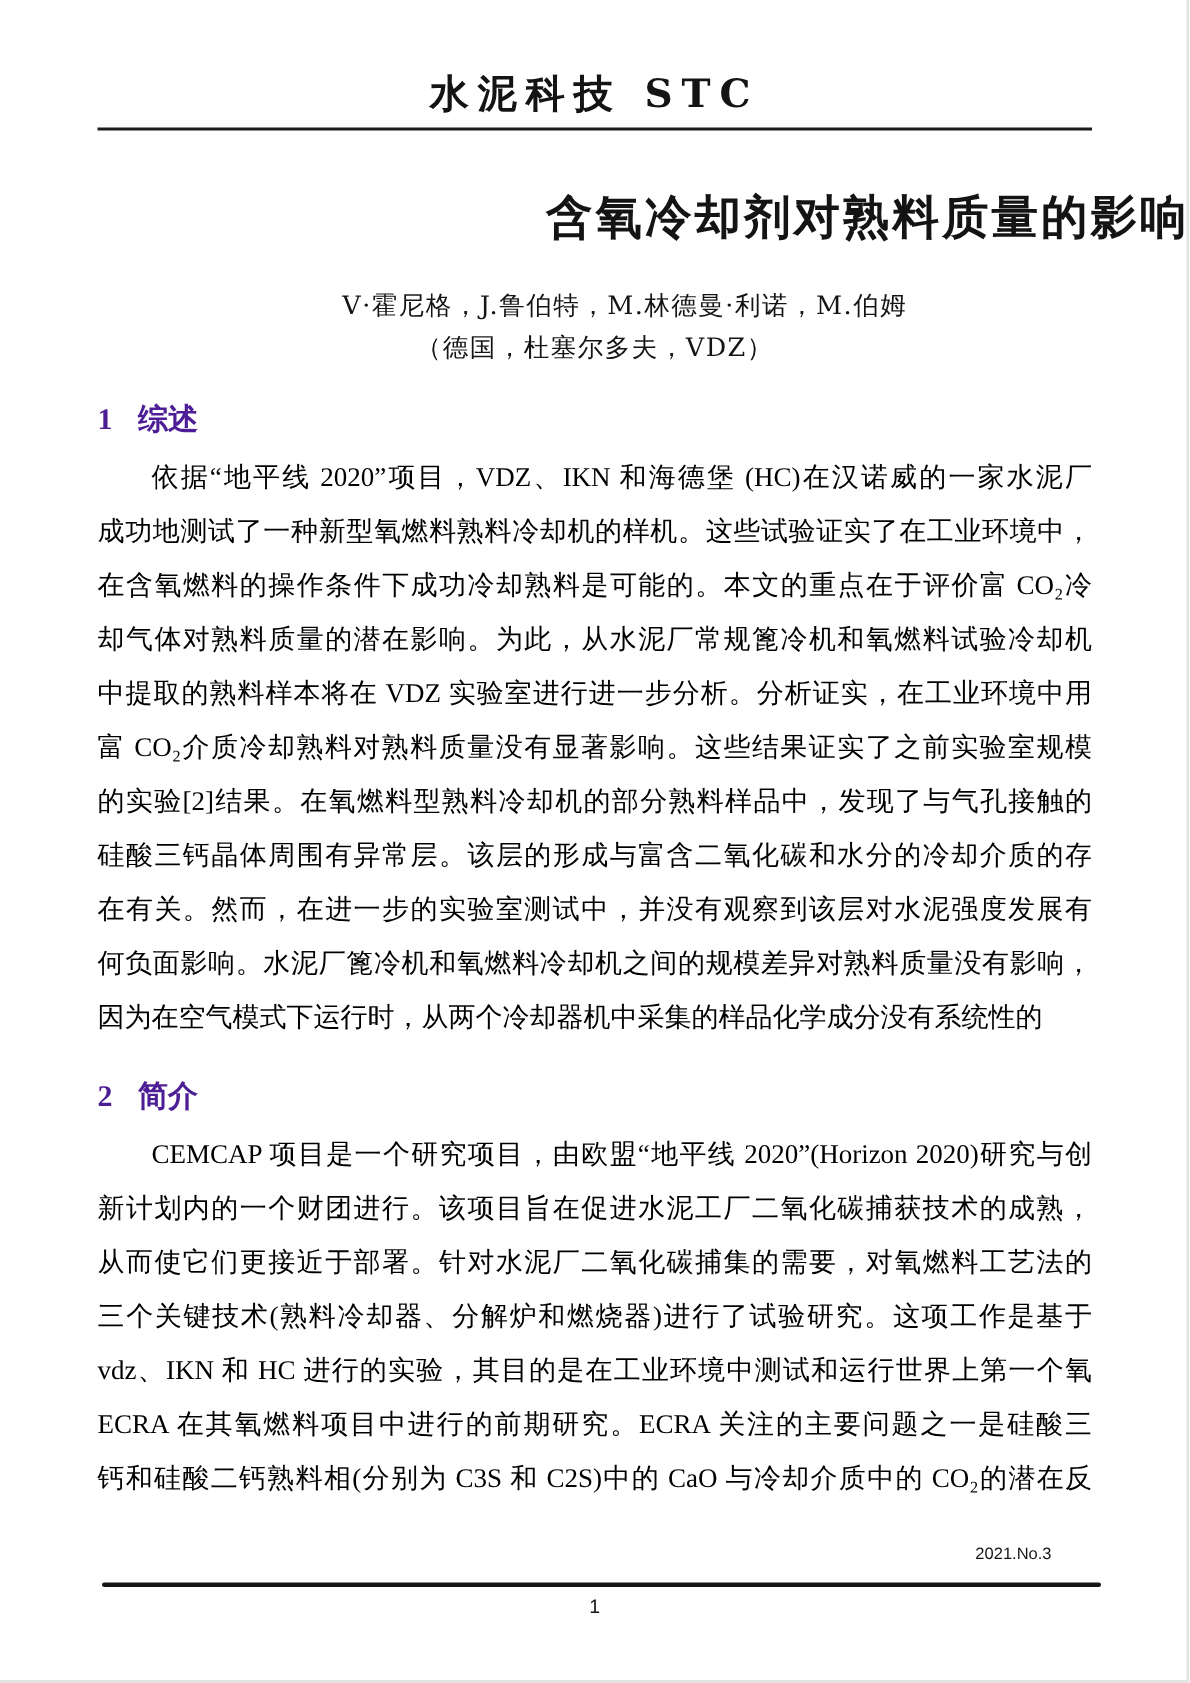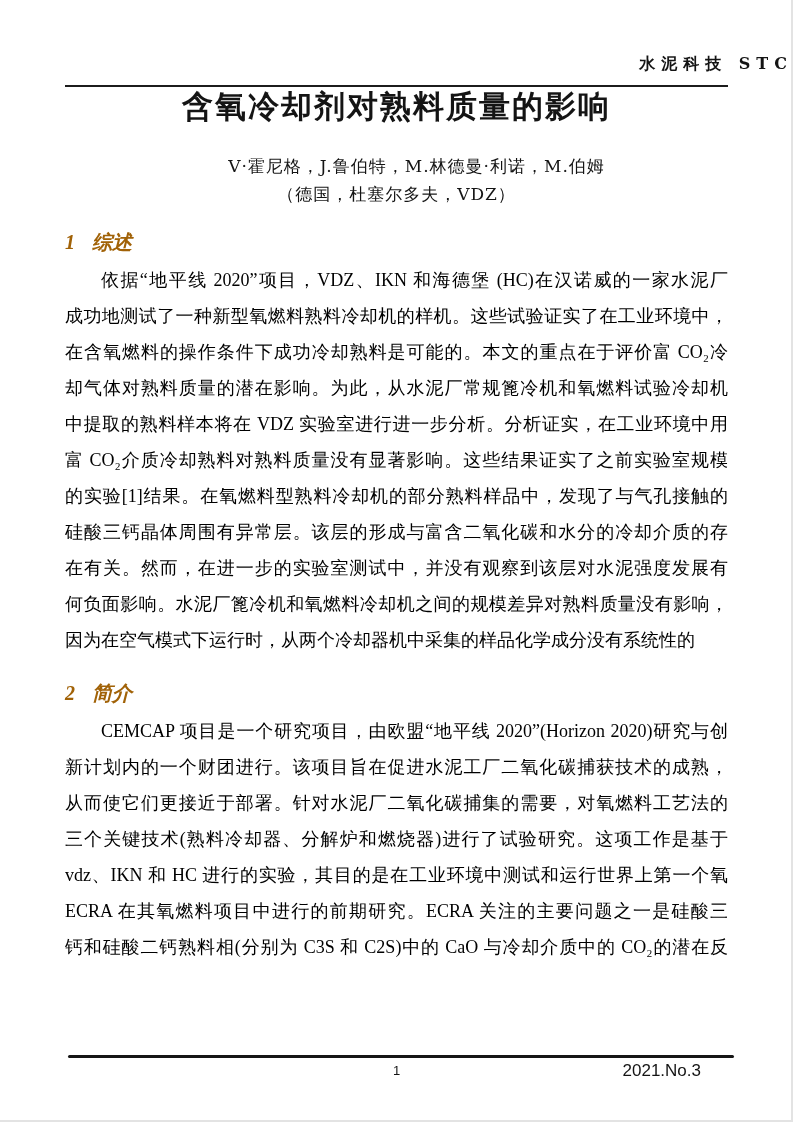--- a/index.html
+++ b/index.html
@@ -10,36 +10,37 @@
     margin: 0 auto;
     background: #ffffff;
     color: #141414;
     overflow: hidden;
     box-shadow: inset -2px -2px 0 #e3e3e3;
   }
 
   
   .journal-header {
     padding-top: 50px;
-    text-align: right;
+    text-align: center;
     font-family: "DejaVu Serif", "Liberation Serif", serif;
-    font-size: 16px;
+    font-size: 26px;
     line-height: 27px;
     font-weight: 600;
     letter-spacing: 6px;
   }
   .header-rule {
     margin: 8px 65px 0 65px;
     height: 2px;
     background: #1c1c1c;
   }
 
   
   .article-title {
-    text-align: center;
+    margin-top: 38px;
+    text-align: right;
     font-family: "Liberation Sans", "DejaVu Sans", sans-serif;
     font-size: 31px;
     line-height: 40px;
     font-weight: 700;
     letter-spacing: 2px;
   }
   .authors {
     margin-top: 27px;
     text-align: center;
     font-family: "DejaVu Serif", "Liberation Serif", serif;
@@ -58,22 +59,21 @@
   }
 
   
   .section { margin: 0 65px; }
   .section-heading {
     margin-top: 22px;
     font-family: "Liberation Sans", "DejaVu Sans", sans-serif;
     font-size: 20px;
     line-height: 27px;
     font-weight: 700;
-    color: #a16207;
-    font-style: italic;
+    color: #4c1d95;
   }
   .section-heading .num {
     display: inline-block;
     margin-right: 17px;
     font-family: "Liberation Serif", "DejaVu Serif", serif;
   }
   .paragraph {
     margin-top: 6px;
     font-family: "Liberation Serif", "DejaVu Serif", serif;
     font-size: 18px;
@@ -102,24 +102,24 @@
     top: 1062px;
     left: 0;
     right: 0;
     text-align: center;
     font-family: "Liberation Sans", "DejaVu Sans", sans-serif;
     font-size: 13px;
     line-height: 18px;
   }
   .issue-label {
     position: absolute;
-    top: 1062px;
+    top: 1027px;
     right: 92px;
     font-family: "Liberation Sans", "DejaVu Sans", sans-serif;
-    font-size: 17px;
+    font-size: 11px;
     line-height: 18px;
   }
 </style>
 </head>
 <body>
 
 <div class="page">
 
   <div class="journal-header">水泥科技 STC</div>
 
@@ -135,21 +135,21 @@
     <div class="section-heading">
       <span class="num">1</span><span>综述</span>
     </div>
     <div class="paragraph p-end">
         <div class="para-line">依据“地平线 2020”项目，VDZ、IKN 和海德堡 (HC)在汉诺威的一家水泥厂</div>
         <div class="para-line">成功地测试了一种新型氧燃料熟料冷却机的样机。这些试验证实了在工业环境中，</div>
         <div class="para-line">在含氧燃料的操作条件下成功冷却熟料是可能的。本文的重点在于评价富 CO₂冷</div>
         <div class="para-line">却气体对熟料质量的潜在影响。为此，从水泥厂常规篦冷机和氧燃料试验冷却机</div>
         <div class="para-line">中提取的熟料样本将在 VDZ 实验室进行进一步分析。分析证实，在工业环境中用</div>
         <div class="para-line">富 CO₂介质冷却熟料对熟料质量没有显著影响。这些结果证实了之前实验室规模</div>
-        <div class="para-line">的实验[1]结果。在氧燃料型熟料冷却机的部分熟料样品中，发现了与气孔接触的</div>
+        <div class="para-line">的实验[2]结果。在氧燃料型熟料冷却机的部分熟料样品中，发现了与气孔接触的</div>
         <div class="para-line">硅酸三钙晶体周围有异常层。该层的形成与富含二氧化碳和水分的冷却介质的存</div>
         <div class="para-line">在有关。然而，在进一步的实验室测试中，并没有观察到该层对水泥强度发展有</div>
         <div class="para-line">何负面影响。水泥厂篦冷机和氧燃料冷却机之间的规模差异对熟料质量没有影响，</div>
         <div class="para-line">因为在空气模式下运行时，从两个冷却器机中采集的样品化学成分没有系统性的</div>
       </div>
   </div>
 
   <div class="section">
     <div class="section-heading">
       <span class="num">2</span><span>简介</span>

